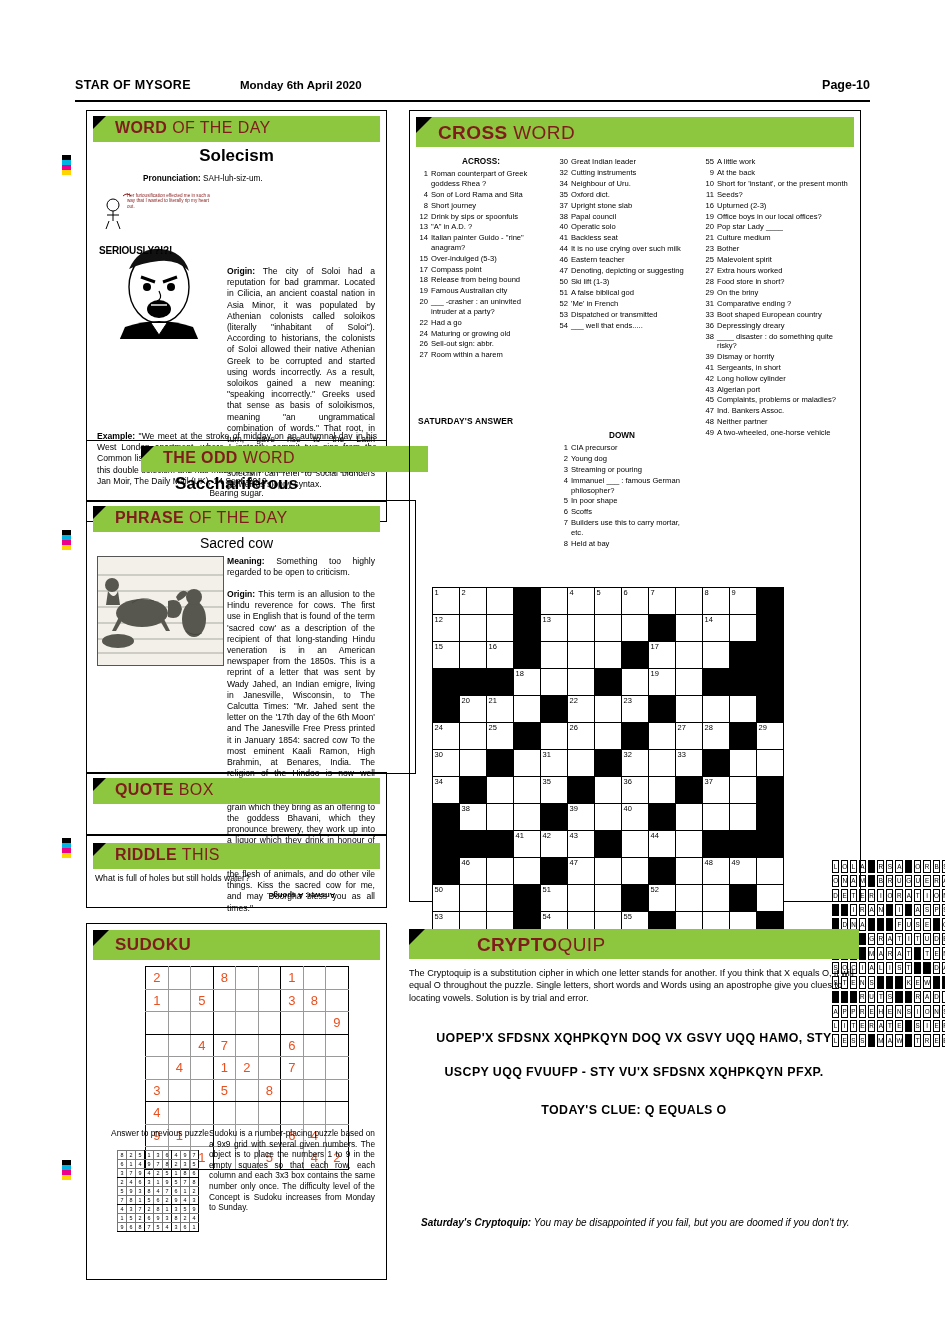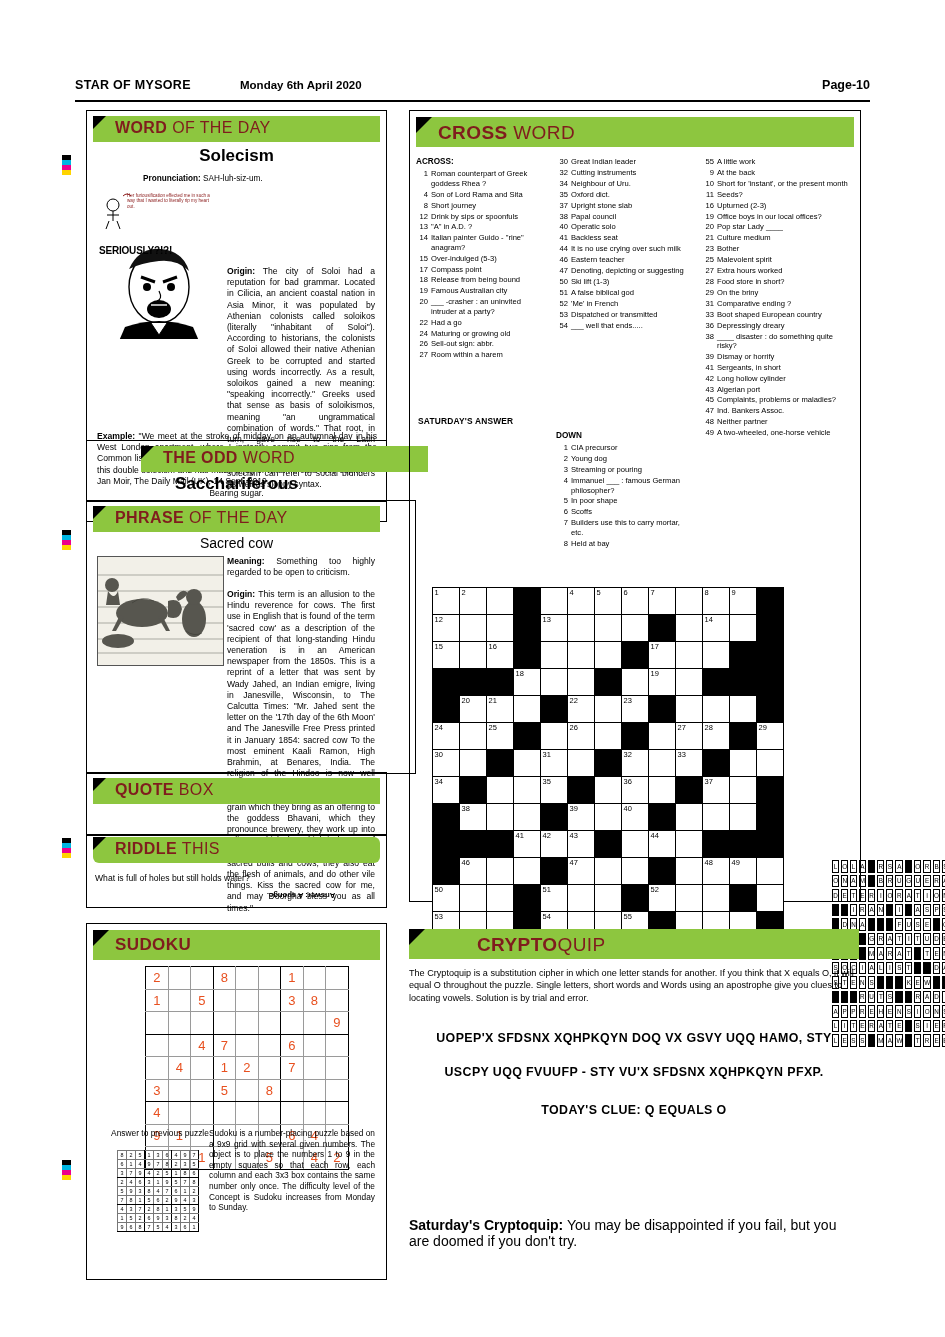--- a/index.html
+++ b/index.html
@@ -34,21 +34,21 @@
 
   
   .wod-title{position:absolute;left:0;top:30px;width:299px;text-align:center;font-size:17px;font-weight:bold;}
   .cart-speech{font-size:4.6px;line-height:5.4px;color:#8a1a1a;}
 
   
   .cwrap{position:absolute;left:409px;top:110px;width:450px;height:790px;border:1px solid #000;}
   .clue-col{position:absolute;font-size:7.6px;line-height:9.4px;}
   .clue{position:relative;padding-left:15px;margin-bottom:1.5px;}
   .clue .n{position:absolute;left:0;top:0;width:12px;text-align:right;}
-  .clue-head{font-weight:bold;font-size:8.2px;margin-bottom:3px;}
+  .clue-head{font-weight:bold;font-size:8.2px;margin-bottom:3px;text-align:center;}
 
   
   .mini{position:absolute;left:414px;top:429px;}
   .mini td{width:11px;height:10.5px;border:1px solid #000;text-align:center;font-size:6.3px;padding:0;}
   .mini td.blk{background:#000;}
   .mini-title{position:absolute;left:414px;top:415px;font-size:8.4px;font-weight:bold;letter-spacing:.2px;}
   table.cw{border-collapse:collapse;}
   table.cw td{width:26px;height:26px;border:1px solid #000;position:relative;padding:0;background:#fff;}
   table.cw td.blk{background:#000;}
   table.cw td span{position:absolute;left:1.5px;top:0px;font-size:7.5px;}
@@ -217,21 +217,21 @@
 
   <div class="panel" style="left:86px;top:772px;width:299px;height:62px;">
     <div class="banner" style="left:6px;top:5px;width:287px;">
       <div class="corner2"></div>
       <div class="btxt"><span>QUOTE</span>
         <span class="thin">BOX</span></div>
     </div>
   </div>
 
   <div class="panel" style="left:86px;top:834px;width:299px;height:72px;">
-    <div class="banner" style="left:6px;top:2px;width:287px;border-radius:6px;">
+    <div class="banner" style="left:6px;top:8px;width:287px;">
       <div class="corner2"></div>
       <div class="btxt"><span>RIDDLE</span>
         <span class="thin">THIS</span></div>
     </div>
     <div style="position:absolute;left:8px;top:38px;width:284px;font-size:8.6px;">What is full of holes but still holds water?</div>
     <div style="position:absolute;left:180px;top:56px;width:110px;font-size:7.6px;font-weight:bold;text-align:right;transform:rotate(180deg);">Answer: A sponge.</div>
   </div>
 
   <div class="cwrap">
     <div class="banner" style="left:6px;top:6px;width:438px;height:30px;">
@@ -1051,19 +1051,19 @@
 
   <div class="cqwrap">
     <div class="banner" style="left:0;top:6px;width:450px;height:30px;">
       <div class="corner2" style="width:16px;height:16px;"></div>
       <div class="btxt" style="top:5px;font-size:19px;margin-left:46px;"><span>CRYPTO</span><span class="thin">QUIP</span></div>
     </div>
     <div style="position:absolute;left:0;top:44px;width:450px;font-size:9.1px;line-height:12.4px;">The Cryptoquip is a substitution  cipher in which  one letter stands for another. If you think that  X equals O,  it  will  equal O throughout the puzzle. Single letters, short words and Words using an apostrophe give you clues to locating vowels. Solution is by trial and error.</div>
     <div class="cq-line" style="position:absolute;left:0;top:108px;width:450px;">UOPEP'X SFDSNX XQHPKQYN DOQ VX GSVY UQQ HAMO, STY</div>
     <div class="cq-line" style="position:absolute;left:0;top:142px;width:450px;">USCPY UQQ FVUUFP - STY VU'X SFDSNX XQHPKQYN PFXP.</div>
     <div class="cq-line" style="position:absolute;left:0;top:180px;width:450px;">TODAY'S  CLUE:  Q   EQUALS  O</div>
-    <div style="position:absolute;left:0;top:294px;width:440px;font-size:14px;">
+    <div style="position:absolute;left:12px;top:294px;width:440px;font-size:10px;font-style:italic;">
       <span class="bold">Saturday's Cryptoquip:</span>
       <span>You may be disappointed if you fail, but you are doomed if you don't try.</span>
     </div>
   </div>
 
 </div>
 
 </body></html>

